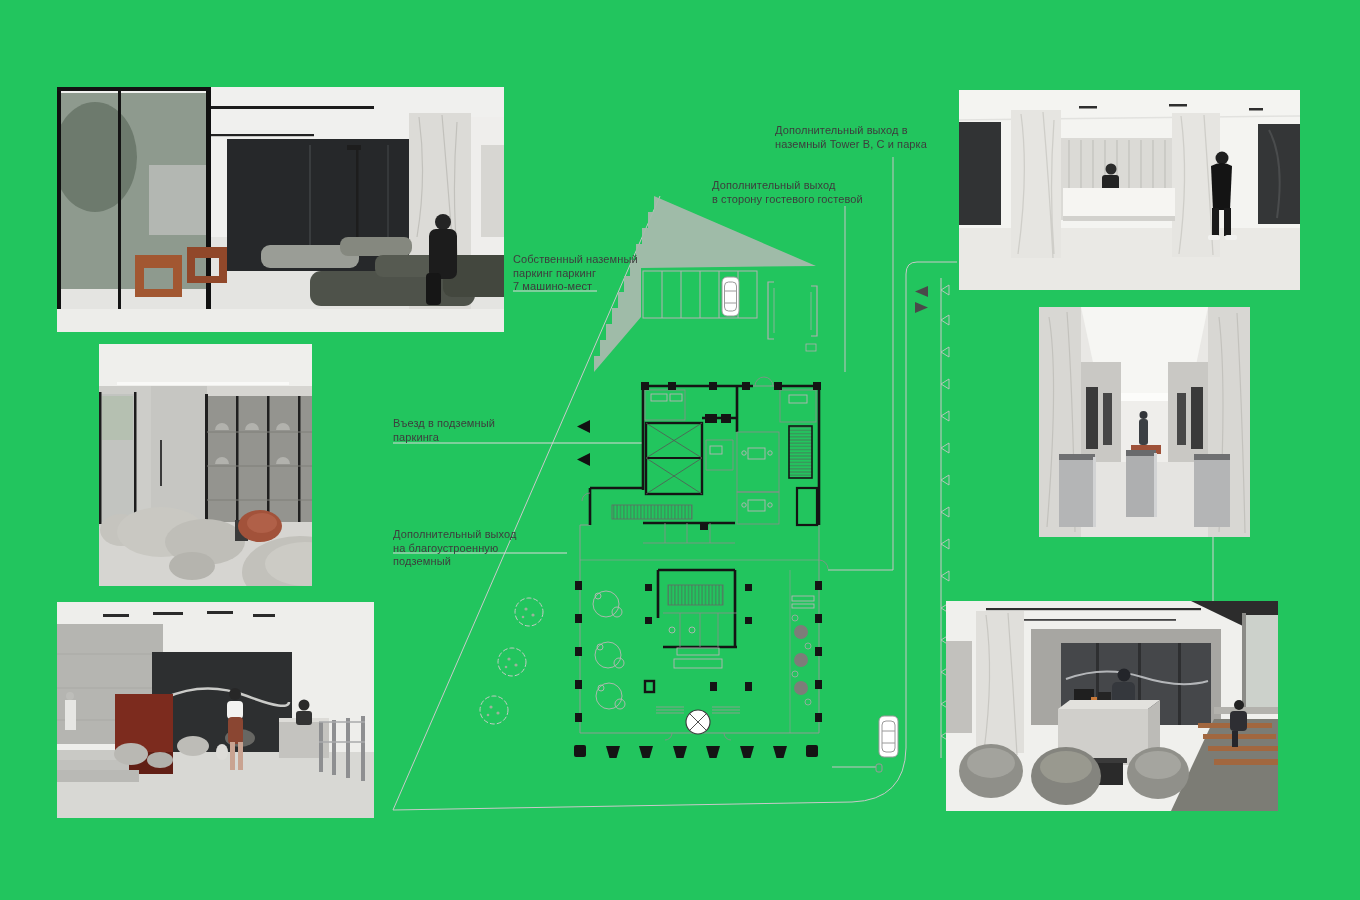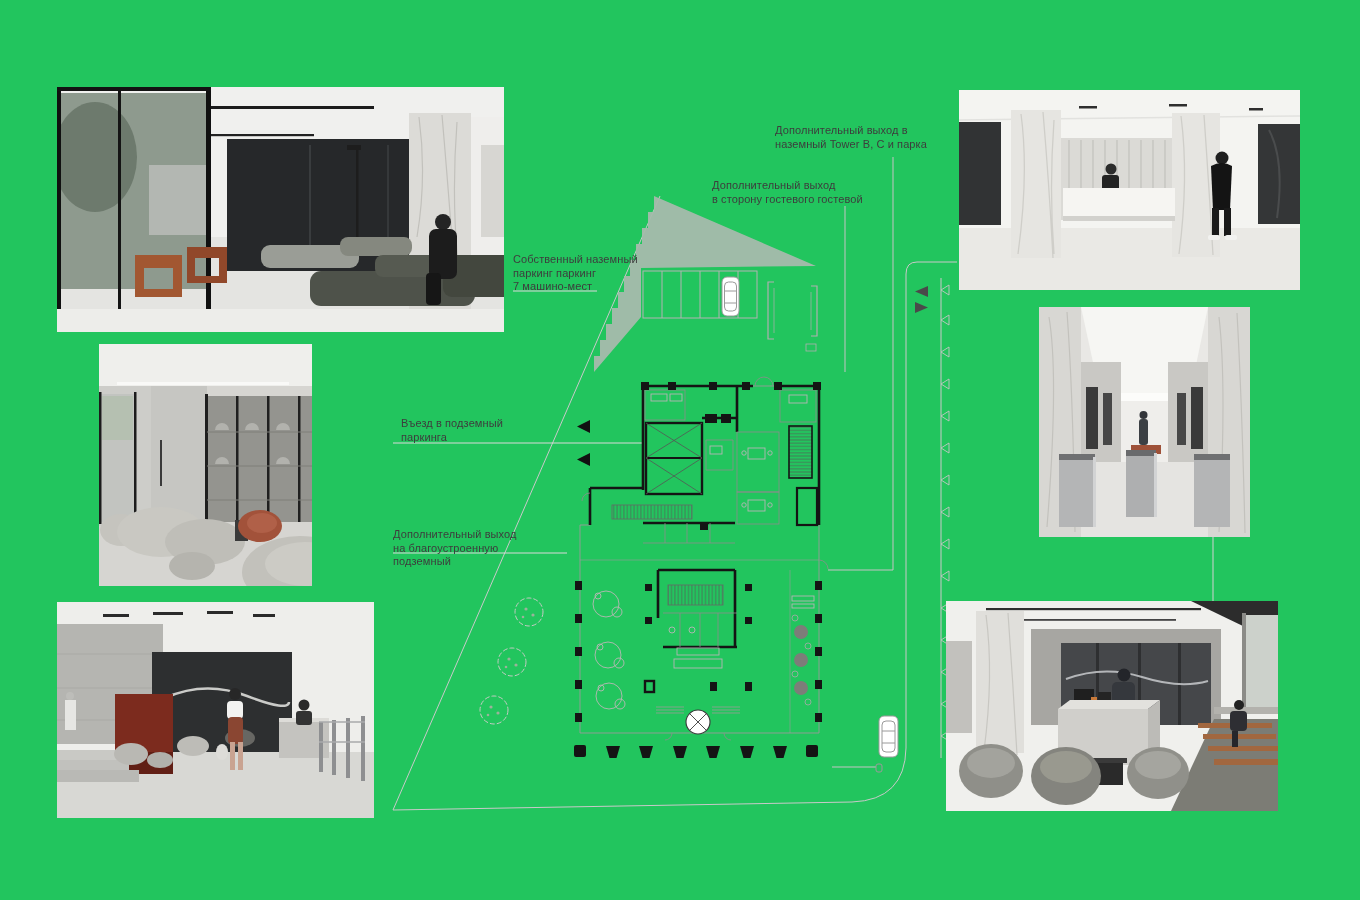--- a/index.html
+++ b/index.html
@@ -262,21 +262,21 @@
   </div>
   <div class="label" style="left:712px;top:179px;">
     <span>Дополнительный выход</span>
     <span>в сторону гостевого гостевой</span>
   </div>
   <div class="label" style="left:513px;top:253px;">
     <span>Собственный наземный</span>
     <span>паркинг паркинг</span>
     <span>7 машино-мест</span>
   </div>
-  <div class="label" style="left:393px;top:417px;margin-left:8px;">
+  <div class="label" style="left:393px;top:417px;">
     <span>Въезд в подземный</span>
     <span>паркинга</span>
   </div>
   <div class="label" style="left:393px;top:528px;">
     <span>Дополнительный выход</span>
     <span>на благоустроенную</span>
     <span>подземный</span>
   </div>
 
   <div class="photo" style="left:57px;top:87px;width:447px;height:245px;" aria-label="Lobby render with sofas and orange chairs">

